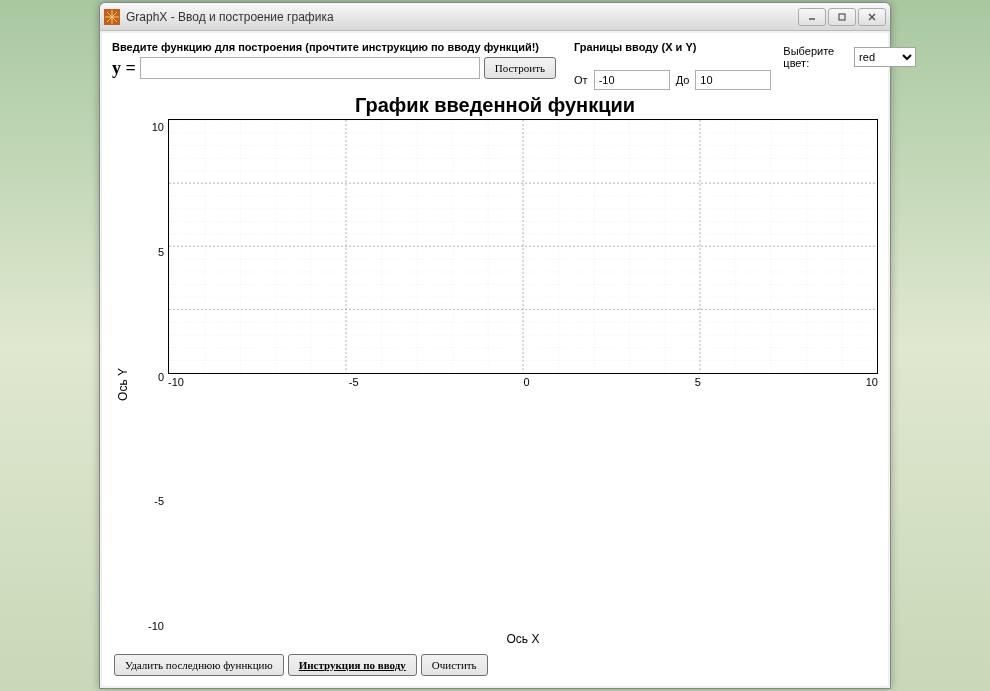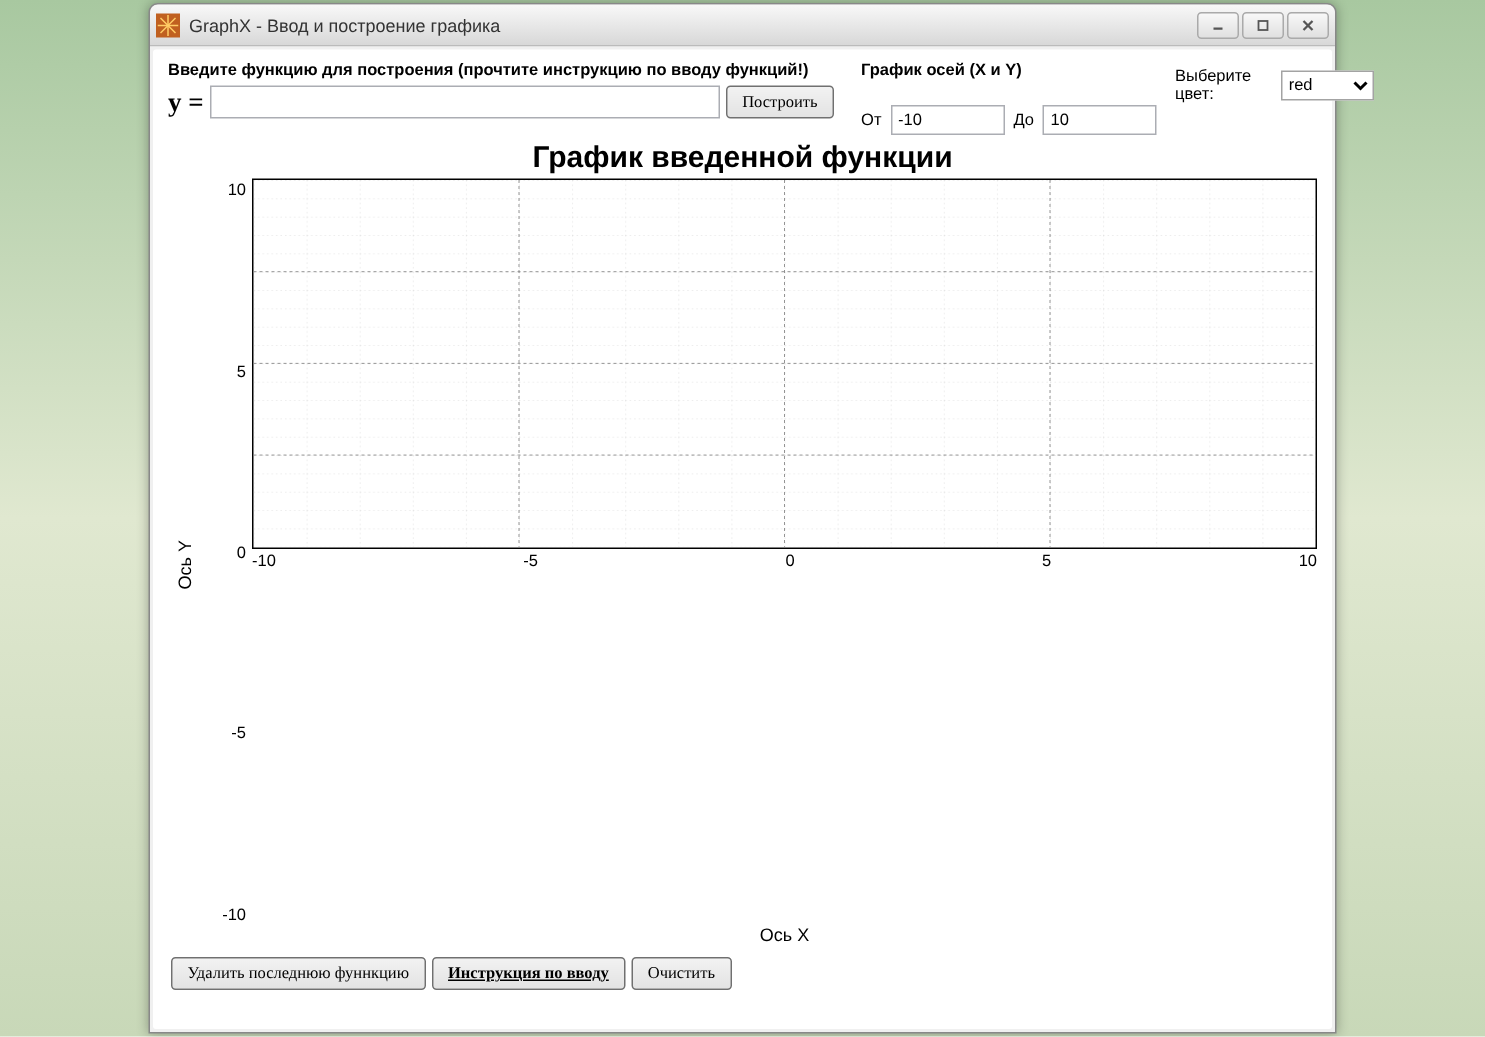--- a/index.html
+++ b/index.html
@@ -52,21 +52,21 @@
     background: linear-gradient(180deg, #f8f8f8, #e0e0e0);
     display: flex;
     align-items: center;
     justify-content: center;
     font-size: 10px;
     color: #555;
     cursor: pointer;
   }
   .content {
     flex: 1;
-    padding: 8px 10px 24px 10px;
+    padding: 8px 10px 8px 10px;
     display: flex;
     flex-direction: column;
     background: #fff;
     margin: 2px;
     border-radius: 2px;
   }
   .top-row {
     display: flex;
     gap: 12px;
     align-items: flex-start;
@@ -218,21 +218,21 @@
       <div class="func-block">
         <span class="label-bold">Введите функцию для построения  (прочтите инструкцию по вводу функций!)</span>
         <div class="input-row">
           <span class="y-eq">y =</span>
           <input class="func-input" type="text" value="" style="">
           <button class="btn">Построить</button>
         </div>
       </div>
 
       <div class="axis-block">
-        <span class="label-bold">График осей (X и Y)</span>
+        <span class="label-bold">Границы вводу (X и Y)</span>
         <div class="axis-inputs">
           <span class="small-label">От</span>
           <input class="num-input" type="text" value="-10" style="">
           <span class="small-label">До</span>
           <input class="num-input" type="text" value="10" style="">
         </div>
       </div>
 
       <div class="color-block">
         <span class="small-label">Выберите цвет:</span>

